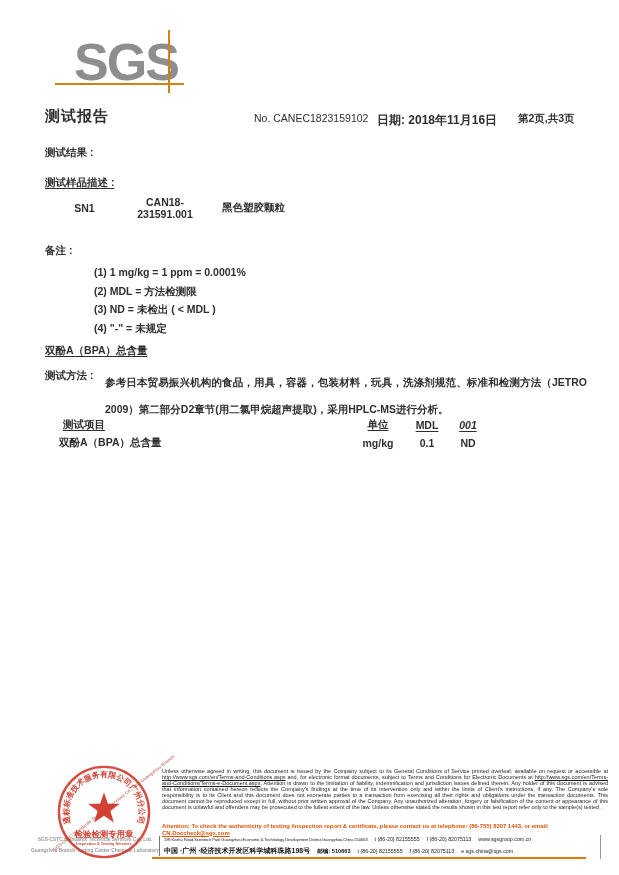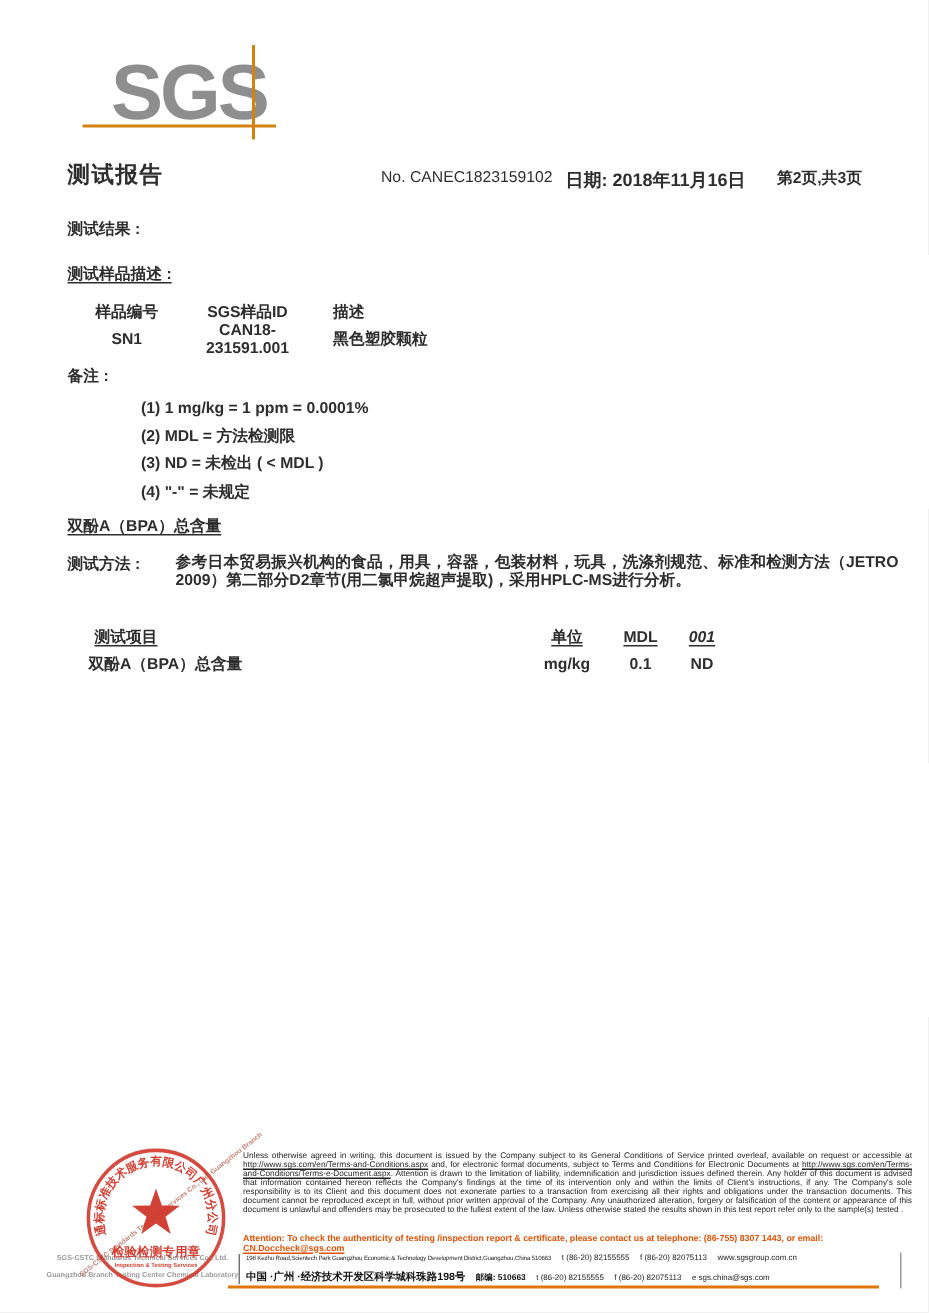--- a/index.html
+++ b/index.html
@@ -28,21 +28,21 @@
   .st-row{display:flex;height:18px;align-items:center;}
   .st-c1{width:79px;text-align:center;}
   .st-c2{width:82px;text-align:center;}
   .st-c3{padding-left:16px;text-align:left;}
 
   .remarks-label{left:45px;top:244px;}
   .remarks{left:94px;top:263px;line-height:18.5px;}
 
   .bpa-title{left:45px;top:344px;}
   .method-label{left:45px;top:369px;}
-  .method-text{left:117px;top:369px;width:482px;line-height:12px;text-align:justify;}
+  .method-text{left:105px;top:369px;width:482px;line-height:27px;text-align:justify;}
 
   .result-table{left:50px;top:416px;width:440px;}
   .rt-row{display:flex;height:18px;align-items:center;justify-content:flex-end;}
   .rt-item{width:292px;}
   .rt-item.hdr{padding-left:7px;width:285px;}
   .rt-item.cell{padding-left:3px;width:289px;}
   .rt-unit{width:60px;text-align:center;}
   .rt-mdl{width:38px;text-align:center;}
   .rt-001{width:44px;text-align:center;}
   .ital{font-style:italic;}
@@ -83,25 +83,20 @@
 
   <div class="abs doc-title">测试报告</div>
   <div class="abs report-no">No. CANEC1823159102</div>
   <div class="abs hdr-date">日期: 2018年11月16日</div>
   <div class="abs hdr-pages">第2页,共3页</div>
 
   <div class="abs b results-label">测试结果 :</div>
   <div class="abs b sample-label"><span class="u">测试样品描述 :</span></div>
 
   <div class="abs b sample-table">
-    <div class="st-row">
-      <div class="st-c1">样品编号</div>
-      <div class="st-c2">SGS样品ID</div>
-      <div class="st-c3">描述</div>
-    </div>
     <div class="st-row">
       <div class="st-c1">SN1</div>
       <div class="st-c2">CAN18-231591.001</div>
       <div class="st-c3">黑色塑胶颗粒</div>
     </div>
   </div>
 
   <div class="abs b remarks-label">备注 :</div>
   <div class="abs b remarks">
     <div>(1) 1 mg/kg = 1 ppm = 0.0001%</div>

